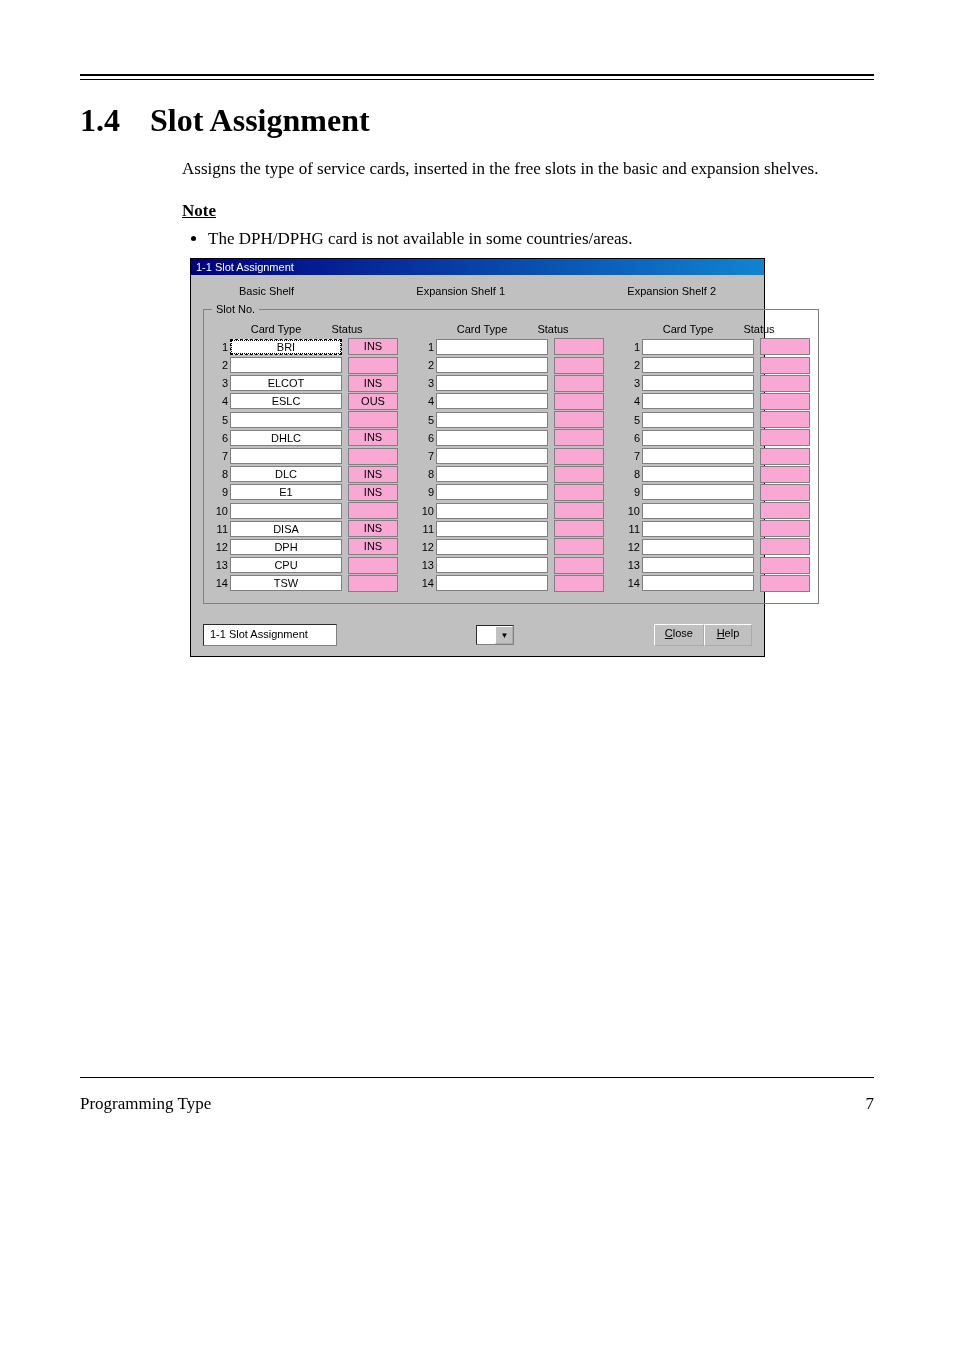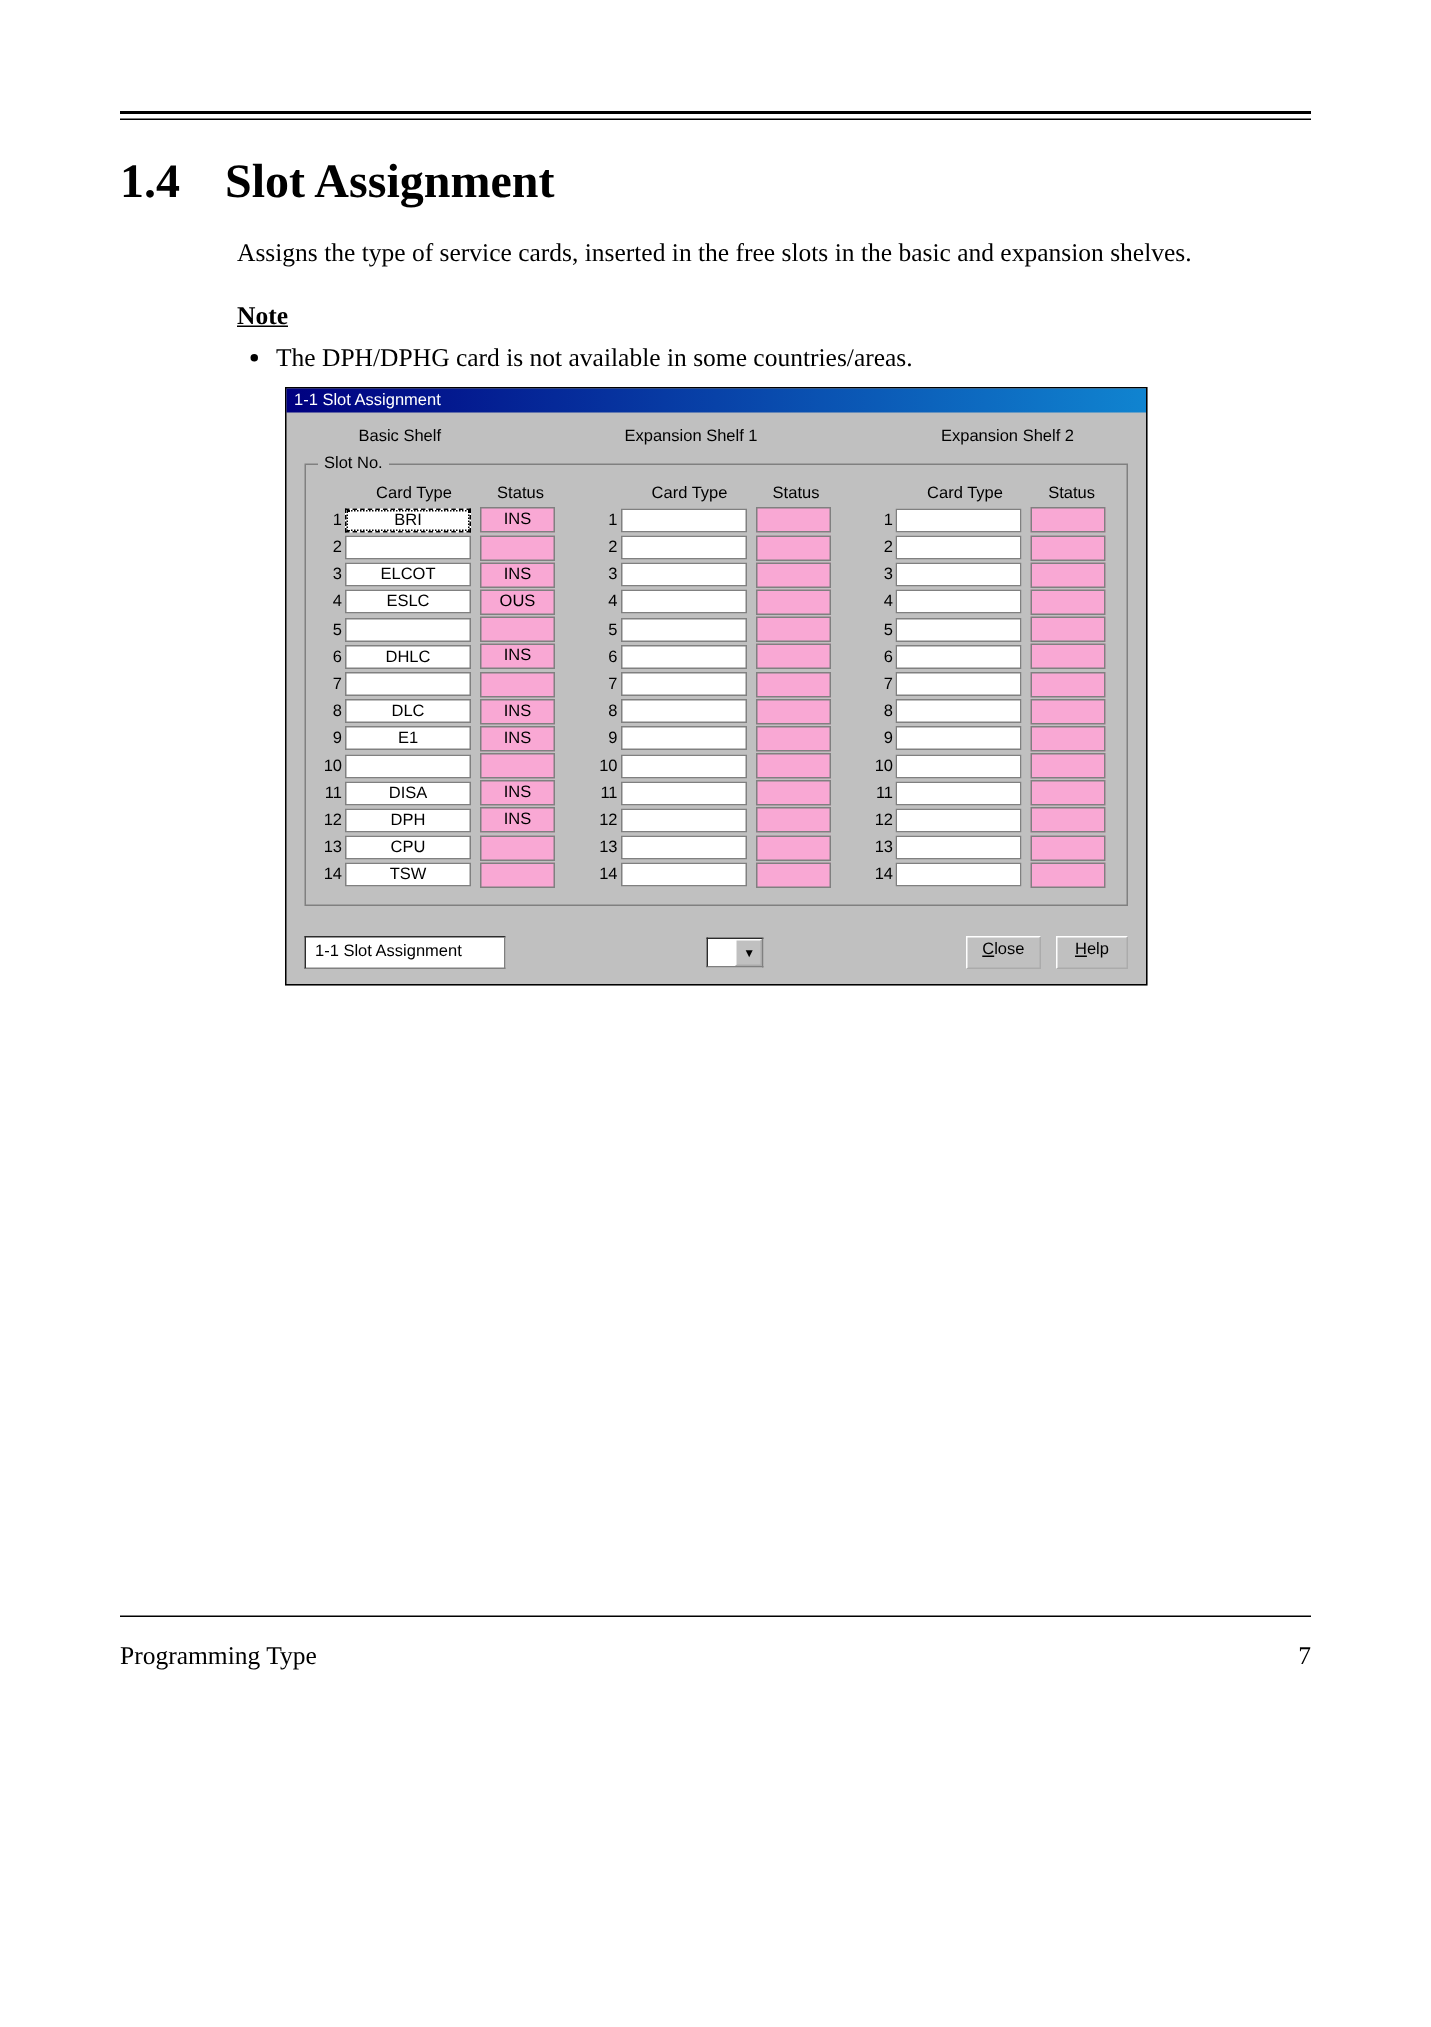--- a/index.html
+++ b/index.html
@@ -28,21 +28,21 @@
     border-bottom: 1px solid #000;
     height: 3px;
   }
   h1.section-title {
     font-size: 32px;
     font-weight: bold;
     margin: 22px 0 18px 0;
   }
   .sec-num { display: inline-block; width: 62px; }
   .body-text {
-    margin-left: 78px;
+    margin-left: 102px;
     font-size: 17px;
     line-height: 1.4;
     font-family: Liberation Serif, serif;
   }
   .note-heading {
     font-weight: bold;
     text-decoration: underline;
     margin-top: 18px;
     font-size: 17px;
   }
@@ -108,21 +108,21 @@
     margin-bottom: 1.2px;
   }
   .slot-num {
     width: 16px;
     text-align: right;
     padding-right: 2px;
     font-size: 11px;
     color: #000;
   }
   .ct-cell {
-    width: 84px;
+    width: 112px;
     height: 16px;
     background: #fff;
     border: 1px solid #808080;
     box-sizing: border-box;
     text-align: center;
     font-size: 11px;
     line-height: 14px;
     margin-right: 6px;
   }
   .ct-cell.selected {
@@ -179,21 +179,21 @@
     border: 1px outset #fff;
     background: #c0c0c0;
     padding: 2px 10px;
     font-size: 11px;
     min-width: 48px;
     text-align: center;
     height: 22px;
     box-sizing: border-box;
   }
   .btn .ul { text-decoration: underline; }
-  .right-buttons { display: flex; gap: 10px; }
+  .right-buttons { display: flex; }
 
   .footer-rule {
     border: 0;
     border-top: 1px solid #000;
     margin-top: 420px;
   }
   .footer {
     display: flex;
     justify-content: space-between;
     font-size: 17px;

